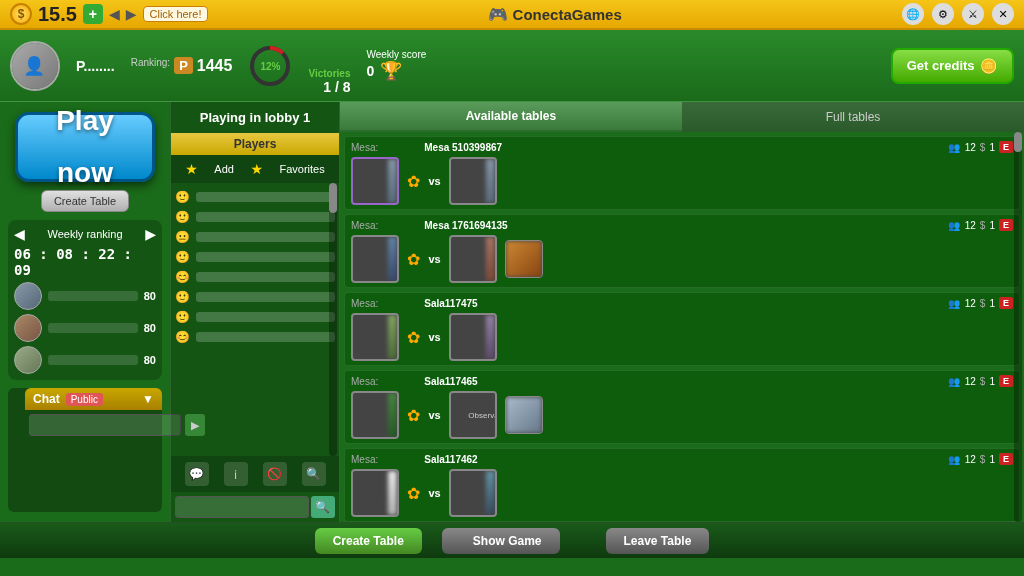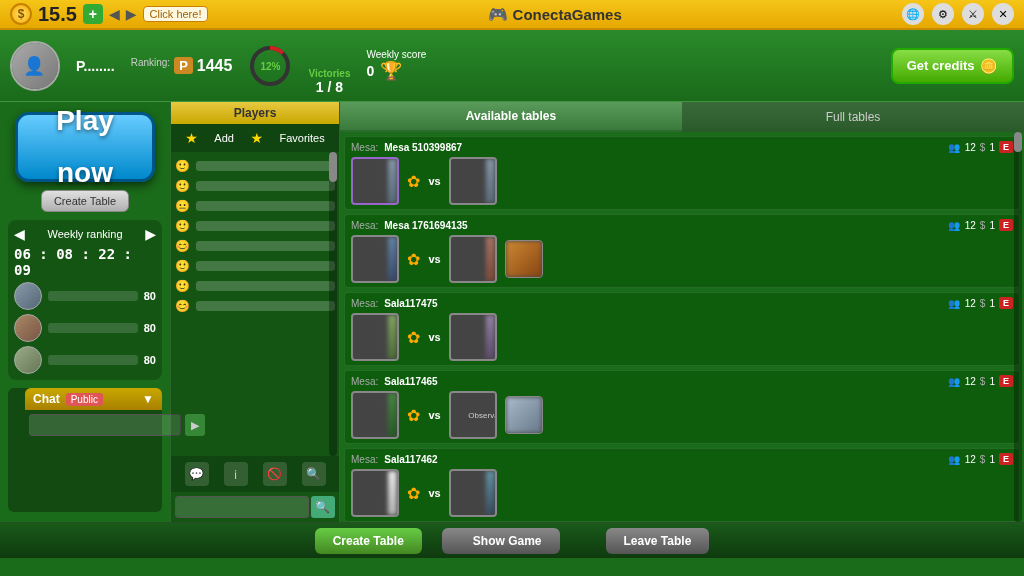--- a/index.html
+++ b/index.html
@@ -438,20 +438,21 @@
       margin-bottom: 4px;
     }
     .mesa-label {
       font-size: 10px;
       color: #aaa;
     }
     .mesa-name {
       font-size: 10px;
       color: #fff;
       font-weight: bold;
+      margin-left: 40px;
     }
     .table-info {
       display: flex;
       align-items: center;
       gap: 4px;
       margin-left: auto;
     }
     .table-players-icon {
       font-size: 10px;
       color: #ccc;
@@ -594,21 +595,21 @@
     }
     .progress-text {
       position: absolute;
       top: 50%; left: 50%;
       transform: translate(-50%, -50%);
       font-size: 10px;
       font-weight: bold;
       color: #66cc44;
     }
     .victories-block {
-      text-align: center;
+      text-align: right;
       margin-top: 32px;
     }
     .victories-label {
       font-size: 10px;
       color: #66cc44;
       font-weight: bold;
     }
     .victories-val {
       font-size: 14px;
       color: #fff;
@@ -789,20 +790,21 @@
         <span class="chat-toggle">▼</span>
       </div>
       <div class="chat-input-row">
         <input class="chat-input" type="text" style="">
         <button class="send-btn">▶</button>
       </div>
     </div>
   </div>
 
   <div class="middle-panel">
+    <div class="lobby-title">Playing in lobby 1</div>
     <div class="players-tab">Players</div>
     <div class="players-actions">
       <span class="star-icon">★</span>
       <button class="add-player-btn">Add</button>
       <span class="star-icon">★</span>
       <button class="favorites-btn">Favorites</button>
     </div>
     <div class="player-list">
       <div class="player-list-inner">
         <div class="player-item">

